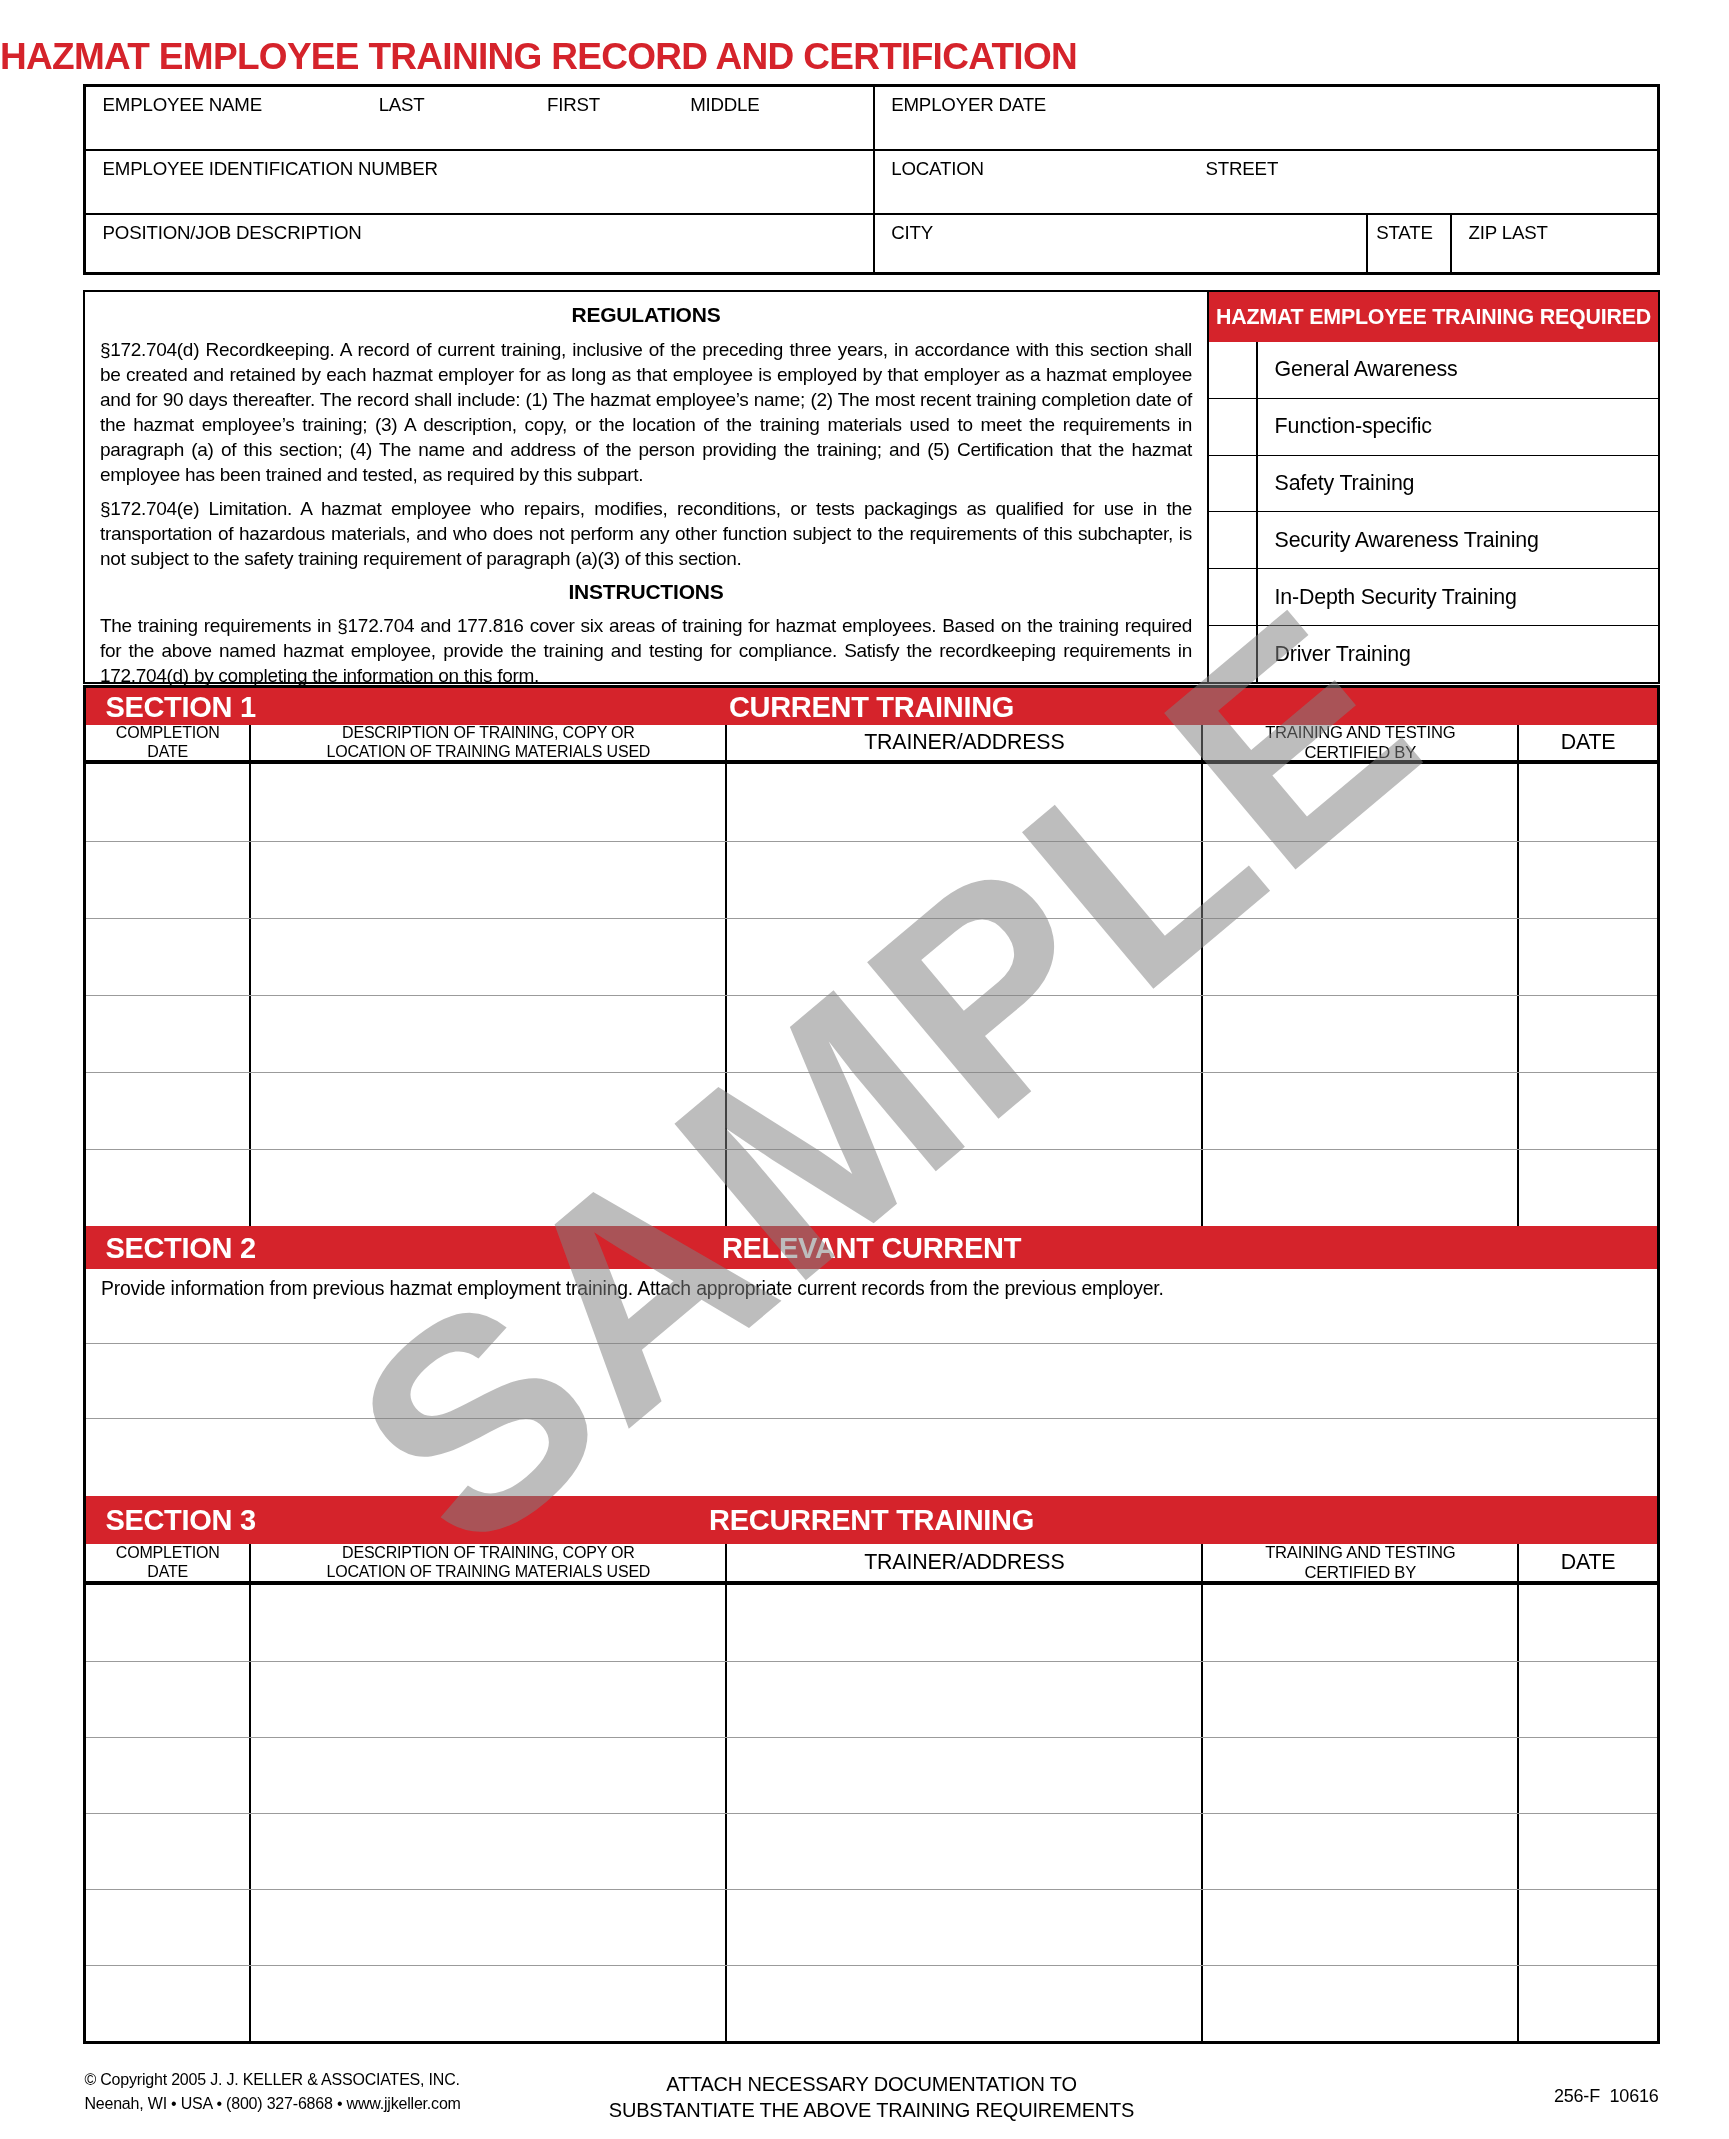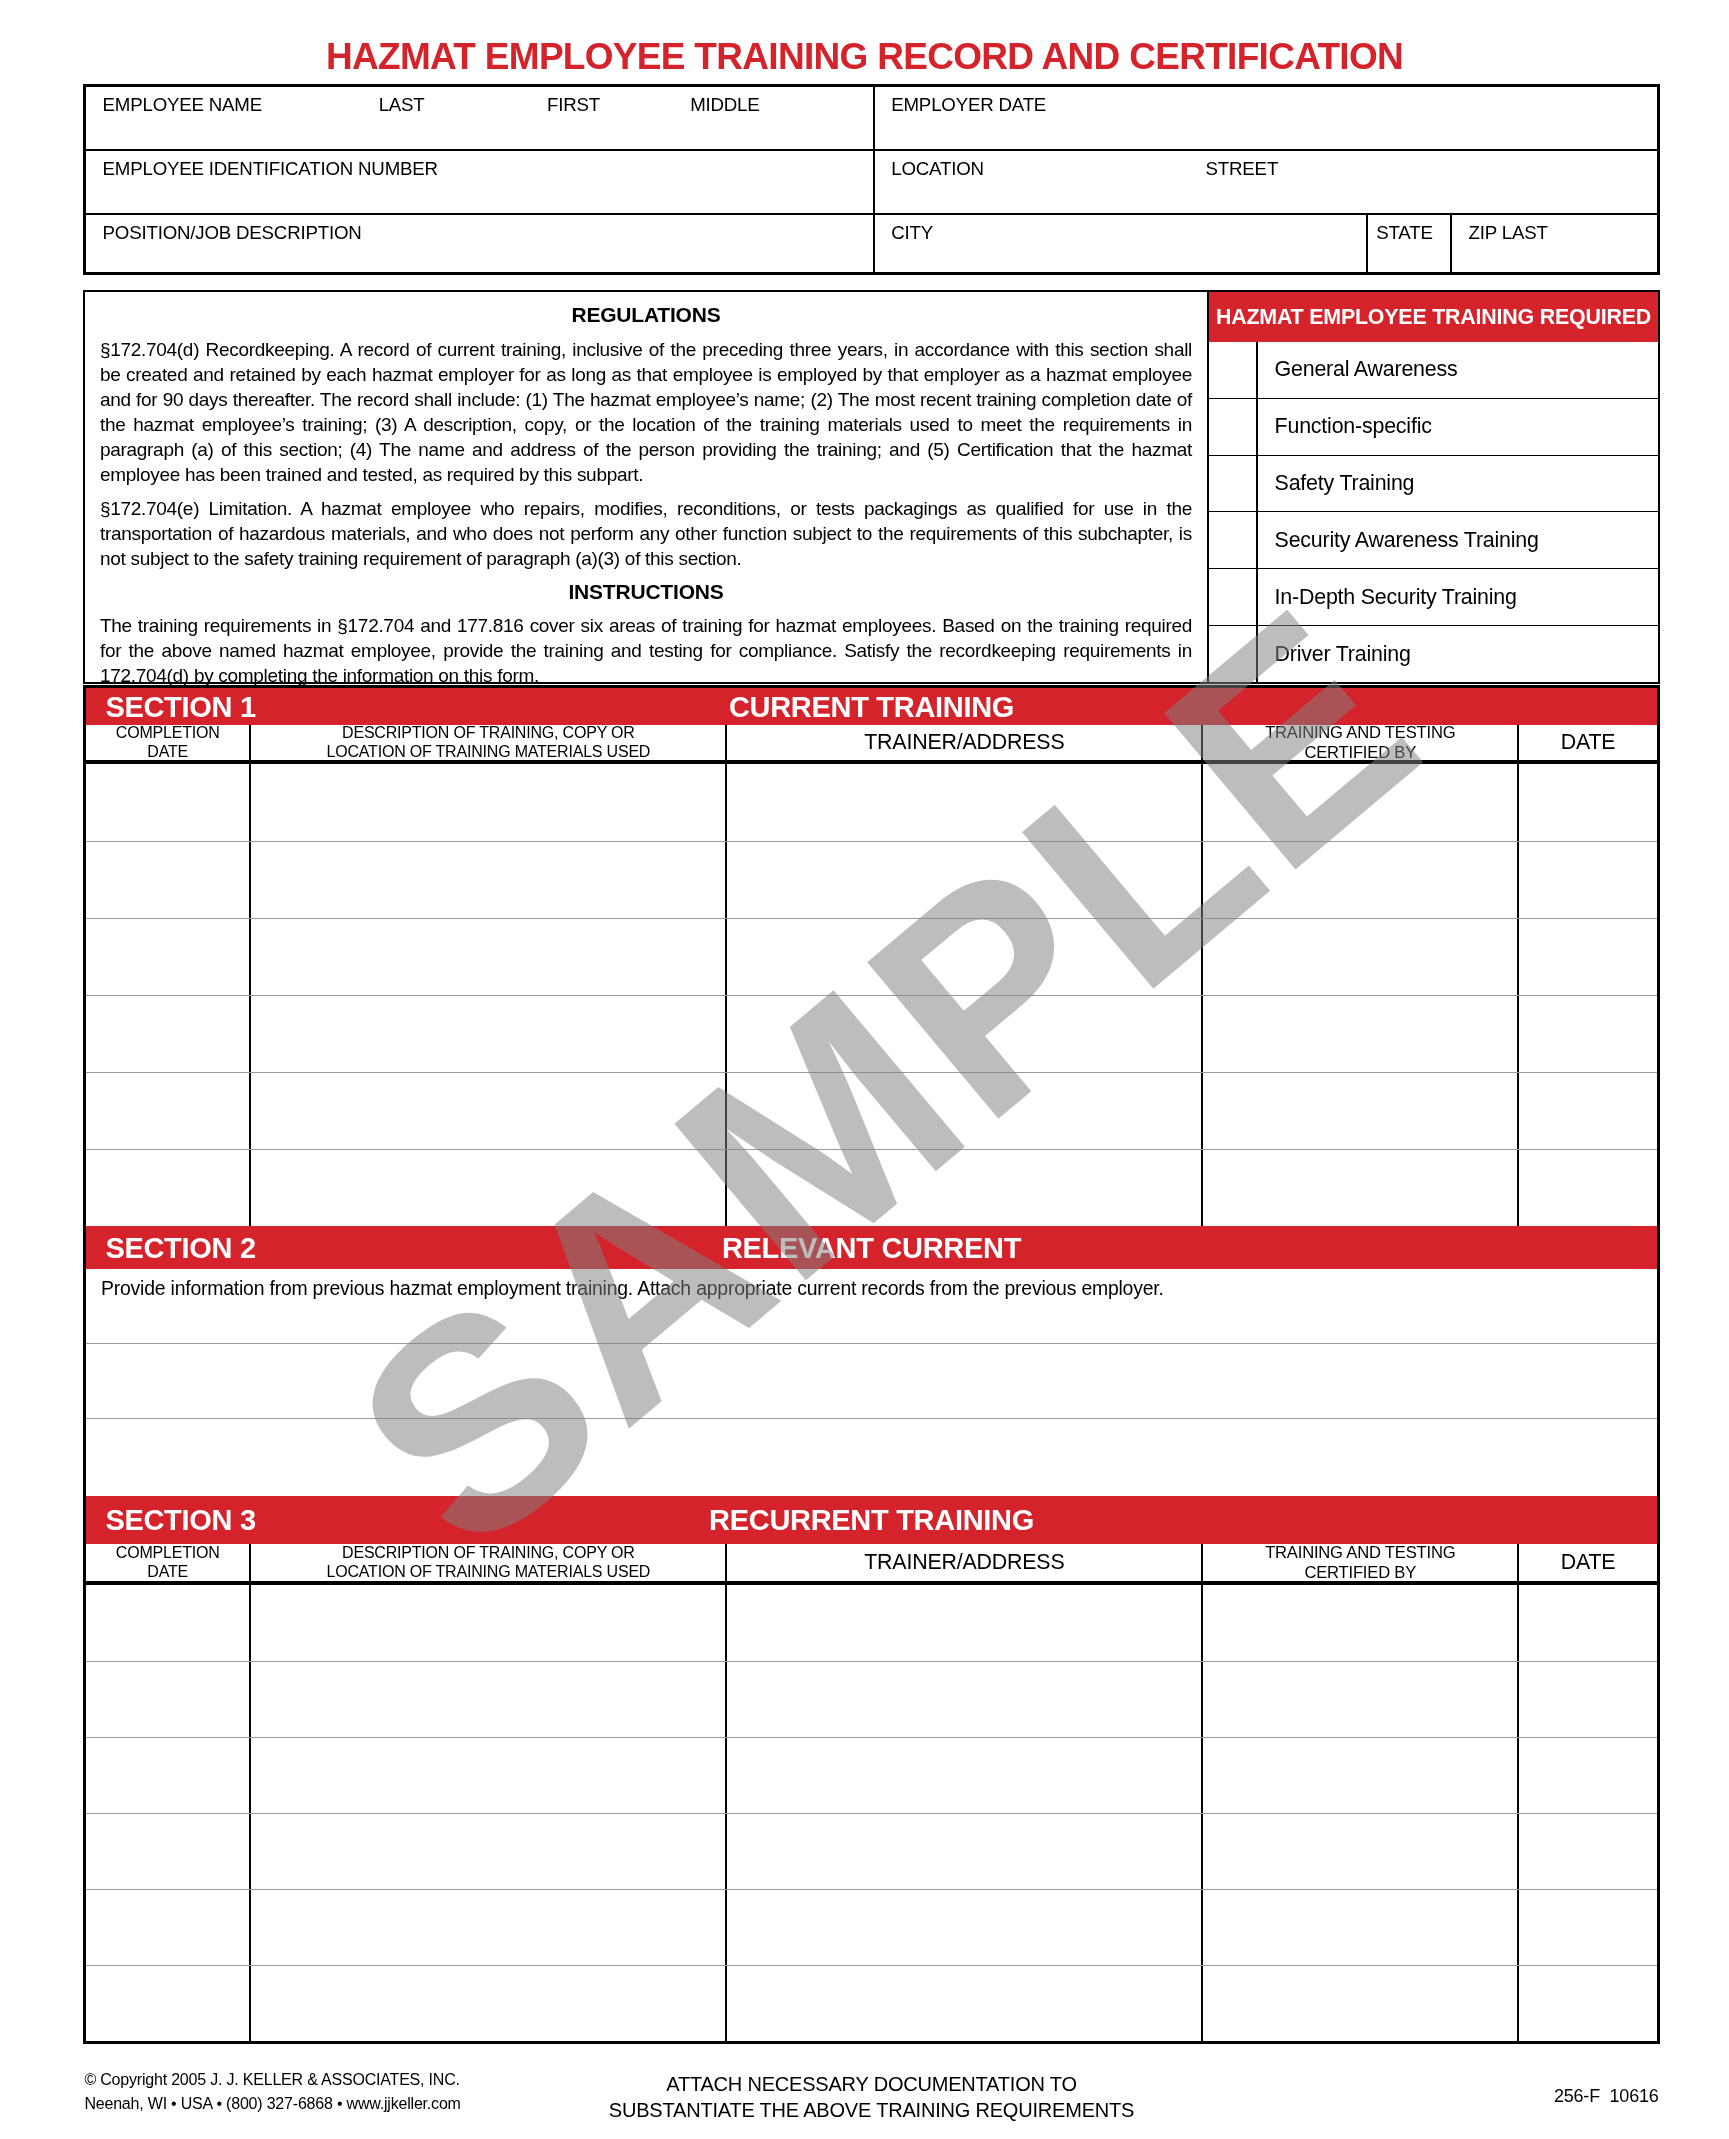--- a/index.html
+++ b/index.html
@@ -9,21 +9,21 @@
     font-family:"Liberation Sans", sans-serif; color:#000; overflow:hidden;
     margin:0 auto;
   }
   :root {
     --red:#d5232b;
     --linegray:#9b9b9b;
   }
 
   
   .page-title {
-    position:absolute; top:36px; left:0; width:100%; text-align:center;
+    position:absolute; top:36px; left:0; width:100%; text-align:left;
     font-size:37px; font-weight:bold; color:var(--red); letter-spacing:-0.7px;
   }
 
   
   .top-table {
     position:absolute; top:84px; left:83px; width:1577px;
     border:3.5px solid #000; display:flex; flex-direction:column; background:#fff;
   }
   .tt-row { display:flex; position:relative; }
   .tt-row + .tt-row { border-top:2.8px solid #000; }

